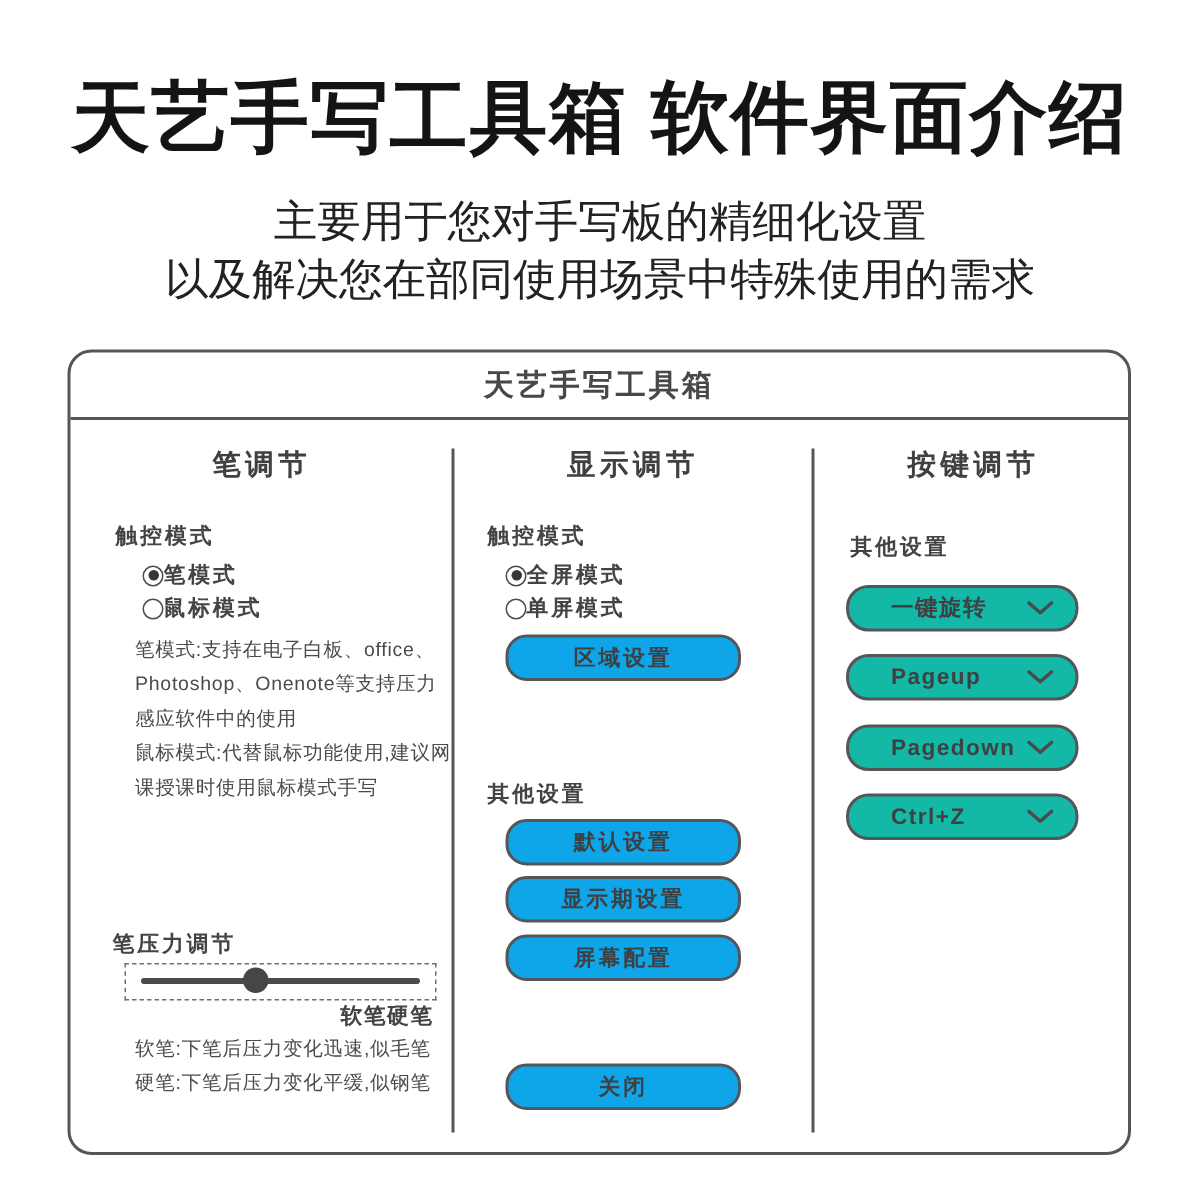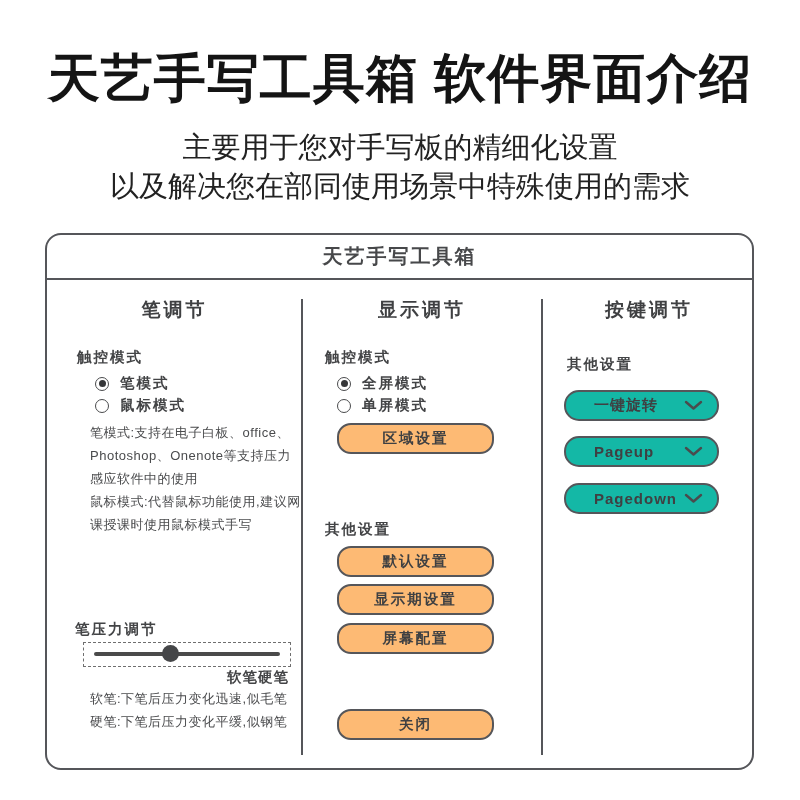--- a/index.html
+++ b/index.html
@@ -40,37 +40,37 @@
     position:absolute; top:62px; text-align:center;
     font-size:19px; font-weight:700; color:#3f4042; letter-spacing:3px;
   }
   .col-title-pen { left:0; width:255px; }
   .col-title-display { left:255px; width:240px; }
   .col-title-keys { left:495px; width:214px; }
 
   .group-label { position:absolute; font-size:14.5px; font-weight:700; color:#434446; letter-spacing:2px; white-space:nowrap; }
 
   
-  .radio-row { position:absolute; display:flex; align-items:center; gap:11px; cursor:pointer; }
+  .radio-row { position:absolute; display:flex; align-items:center; cursor:pointer; }
   .radio {
     width:14px; height:14px; border:1.6px solid #4a4b4d; border-radius:50%;
     display:flex; align-items:center; justify-content:center; flex:0 0 auto; background:#fff;
   }
   .radio .dot { width:7px; height:7px; border-radius:50%; background:#353638; }
   .radio-label { font-size:14.5px; font-weight:700; color:#434446; letter-spacing:2px; white-space:nowrap; }
 
   .desc {
     position:absolute; font-size:13px; line-height:23px; color:#4a4b4d;
     letter-spacing:0.5px; word-break:break-word;
   }
 
   
   .btn {
     position:absolute; height:31px; border:2px solid #55565a; border-radius:14px;
-    background:#fdba74; display:flex; align-items:center; justify-content:center;
+    background:#0ea5e9; display:flex; align-items:center; justify-content:center;
     font-size:14.5px; font-weight:700; color:#3f4042; letter-spacing:2px; cursor:pointer;
   }
 
   
   .dd {
     position:absolute; width:155px; height:31px; border:2px solid #55565a; border-radius:15px;
     background:#14b8a6; display:flex; align-items:center; justify-content:space-between;
     padding:0 14px 0 28px; cursor:pointer;
   }
   .dd-label { font-size:15px; font-weight:700; color:#3f4042; letter-spacing:1px; white-space:nowrap; }
@@ -188,14 +188,22 @@
     </span>
   </div>
   <div class="dd" style="left:517px; top:248px;">
     <span class="dd-label">Pagedown</span>
     <span class="chev">
       <svg width="19" height="11" viewBox="0 0 19 11">
           <polyline points="2,2 9.5,8.5 17,2" fill="none" stroke="#4a4b4d" stroke-width="2.4" stroke-linecap="round" stroke-linejoin="round"></polyline>
         </svg>
     </span>
   </div>
+  <div class="dd" style="left:517px; top:294px;">
+    <span class="dd-label">Ctrl+Z</span>
+    <span class="chev">
+      <svg width="19" height="11" viewBox="0 0 19 11">
+          <polyline points="2,2 9.5,8.5 17,2" fill="none" stroke="#4a4b4d" stroke-width="2.4" stroke-linecap="round" stroke-linejoin="round"></polyline>
+        </svg>
+    </span>
+  </div>
 
 </div>
 
 </body></html>

